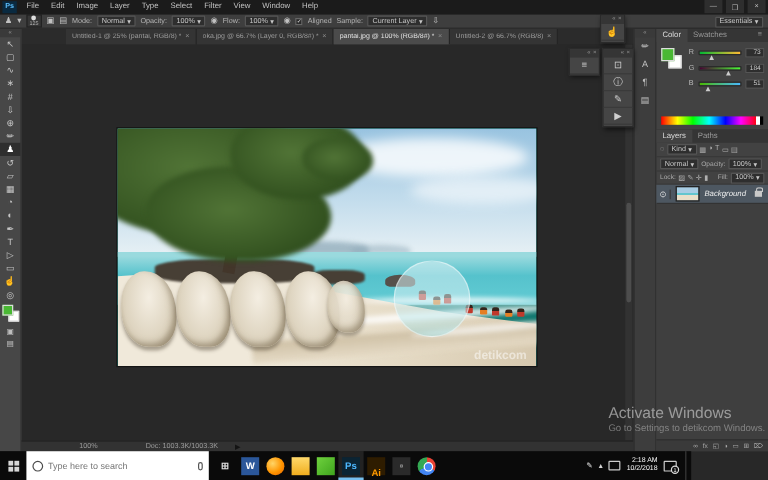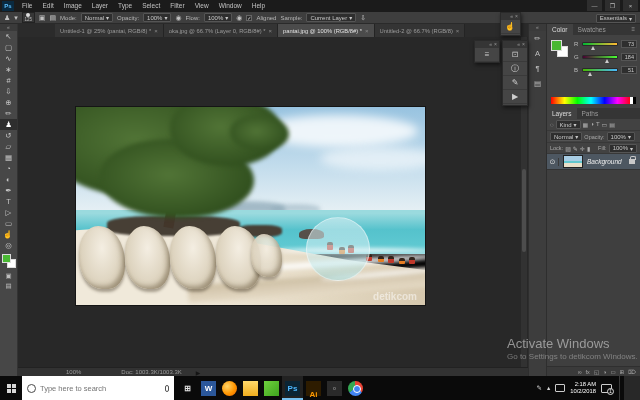--- a/index.html
+++ b/index.html
@@ -41,21 +41,21 @@
   .swatches{position:relative;width:18px;height:18px;margin-top:2px;}
   .swatch{position:absolute;width:9px;height:9px;border:1px solid #ddd;}
   .swatch.fgs{left:2px;top:1px;z-index:2;}
   .swatch.bgs{left:7px;top:6px;z-index:1;}
   .mini-icon{height:10px;display:flex;align-items:center;justify-content:center;font-size:6.5px;color:#bdbdbd;}
 
   
   .canvas{position:absolute;left:18px;top:37px;width:510px;height:330px;background:#282828;z-index:1;}
   .vscroll{position:absolute;right:1px;top:0;width:6px;height:330px;background:#323232;}
   .vscroll i{position:absolute;left:1px;top:40%;width:4px;height:25%;background:#4d4d4d;border-radius:2px;}
-  .photo{position:absolute;left:58px;top:70px;width:349px;height:198px;overflow:hidden;background:#000000;box-shadow:0 0 0 1px #151515;}
+  .photo{position:absolute;left:80px;top:70px;width:349px;height:198px;overflow:hidden;background:#0f766e;box-shadow:0 0 0 1px #151515;}
   .sky{position:absolute;left:0;top:0;width:100%;height:54%;background:linear-gradient(180deg,#98c3e0,#c2dcec 55%,#e8f1f5);}
   .cloud{position:absolute;background:rgba(255,255,255,.8);border-radius:50%;filter:blur(5px);}
   .c1{left:52%;top:4%;width:46%;height:16%;}
   .c2{left:70%;top:20%;width:34%;height:12%;opacity:.7;}
   .c3{left:30%;top:12%;width:26%;height:10%;opacity:.6;}
   .mountain{position:absolute;background:#8ea9b8;border-radius:50% 50% 0 0;filter:blur(2px);opacity:.75;}
   .m1{left:38%;top:47.5%;width:22%;height:6%;}
   .m2{left:56%;top:49%;width:14%;height:4%;opacity:.5;}
   .sea{position:absolute;left:0;top:52%;width:100%;height:22%;background:linear-gradient(180deg,#9adade 8%,#55c2cc 45%,#63ccd4);}
   .foam{position:absolute;background:rgba(255,255,255,.85);border-radius:50%;filter:blur(2px);}
@@ -137,21 +137,21 @@
   .lock-shape::before{content:"";position:absolute;left:1px;top:-3px;width:4px;height:3px;border:1px solid #c9c9c9;border-bottom:none;border-radius:2px 2px 0 0;}
   .layer-bottom{position:absolute;left:0;bottom:0;right:0;height:10px;background:#3a3a3a;border-top:1px solid #2f2f2f;display:flex;align-items:center;justify-content:flex-end;gap:4px;padding:0 4px;}
   .lb-icon{font-size:5.5px;color:#a8a8a8;}
 
   
   .activate{position:absolute;left:507px;top:336px;z-index:20;pointer-events:none;}
   .activate .l1{font-size:13px;color:rgba(190,190,190,.72);}
   .activate .l2{font-size:8px;color:rgba(175,175,175,.6);margin-top:1px;}
 
   
-  .taskbar{position:absolute;left:0;top:376px;width:624px;height:24px;background:#0a0a0a;display:flex;align-items:flex-end;z-index:40;}
+  .taskbar{position:absolute;left:0;top:376px;width:576px;height:24px;background:#0a0a0a;display:flex;align-items:flex-end;z-index:40;}
   .startbtn{width:22px;height:24px;display:flex;align-items:center;justify-content:center;}
   .winlogo{display:grid;grid-template-columns:4px 4px;grid-template-rows:4px 4px;gap:1px;}
   .winlogo i{background:#d8d8d8;}
   .searchbox{width:152px;height:24px;background:#fff;display:flex;align-items:center;padding:0 5px;gap:4px;}
   .cortana-ring{width:9px;height:9px;border:1.5px solid #4a4a4a;border-radius:50%;flex:none;}
   .search-input{border:none;outline:none;flex:1;font-size:7.5px;color:#555;background:transparent;min-width:0;}
   .mic{position:relative;width:4px;height:7px;border:1px solid #555;border-radius:2px;flex:none;}
   .apps{display:flex;margin-left:3px;}
   .app{width:21px;height:24px;display:flex;align-items:center;justify-content:center;}
   .app.active{background:rgba(255,255,255,.1);box-shadow:inset 0 -2px 0 #76c0f0;}

